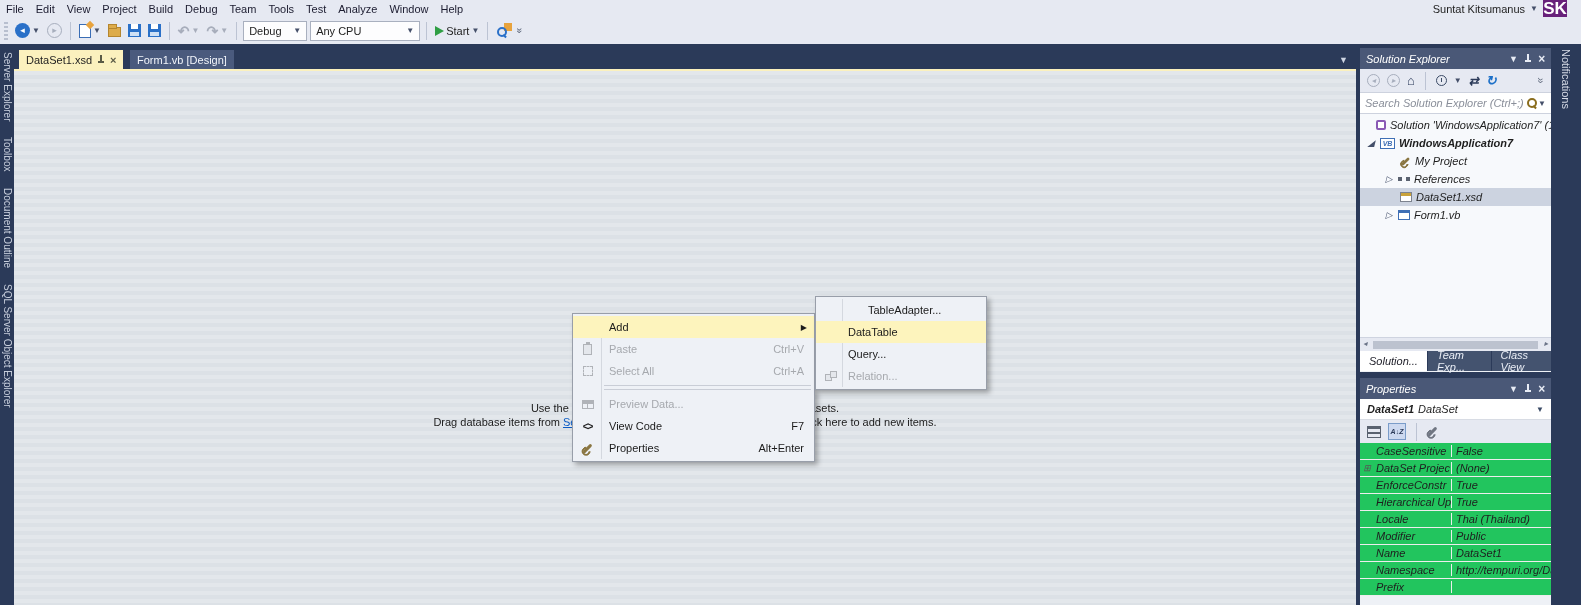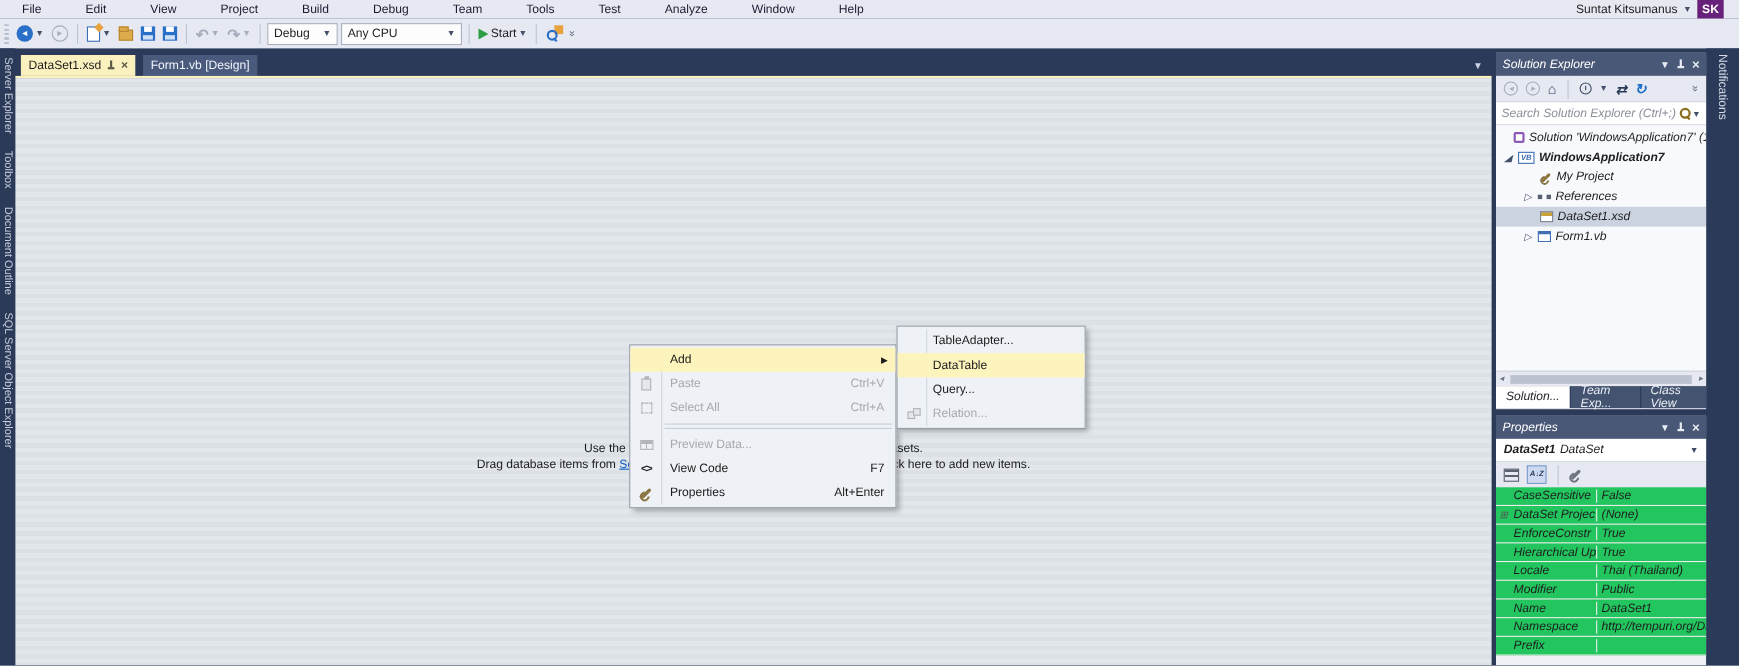--- a/index.html
+++ b/index.html
@@ -2,23 +2,23 @@
 <html><head>
 <meta charset="utf-8">
 <style>
   * { margin:0; padding:0; box-sizing:border-box; }
   html,body { width:1581px; height:605px; overflow:hidden; }
   body { font-family:"Liberation Sans", sans-serif; font-size:11px; color:#1e1e1e; }
   #root { position:relative; width:1581px; height:605px; background:#2b3a59; overflow:hidden; }
 
   
   #titlebar { position:absolute; left:0; top:0; width:100%; height:17px; background:#e6e9f2; display:flex; align-items:center; }
-  .menu-item { padding:0 20px; color:#1b1b2f; cursor:default; }
+  .menu-item { padding:0 6px; color:#1b1b2f; cursor:default; }
   #title-right { margin-left:auto; display:flex; align-items:center; gap:5px; padding-right:14px; }
-  .avatar { width:24px; height:17px; background:#68217a; color:#fff; font-weight:bold; font-size:11px; display:flex; align-items:center; justify-content:center; }
+  .avatar { width:24px; height:17px; background:#68217a; color:#fff; font-weight:bold; font-size:17px; display:flex; align-items:center; justify-content:center; }
   .dd { font-size:8px; color:#45506a; }
 
   #toolbar { position:absolute; left:0; top:17px; width:100%; height:27px; background:#e6e9f2; display:flex; align-items:center; gap:3px; padding-left:2px; }
   .grip { width:4px; height:18px; background:repeating-linear-gradient(to bottom,#b8bfcf 0 2px,transparent 2px 4px); margin:0 2px; }
   .tsep { width:1px; height:18px; background:#bcc3d3; margin:0 3px; }
   .tbtn { display:flex; align-items:center; gap:2px; padding:0 2px; height:22px; }
   .i-back { width:15px; height:15px; border-radius:50%; background:#2a70c8; color:#fff; font-size:9px; line-height:15px; text-align:center; }
   .i-fwd { width:15px; height:15px; border-radius:50%; border:1px solid #a7aebd; color:#a7aebd; font-size:9px; line-height:13px; text-align:center; }
   .i-newitem { position:relative; width:12px; height:14px; background:#fff; border:1px solid #3a6db5; }
   .i-newitem::after { content:""; position:absolute; right:-3px; top:-3px; width:6px; height:6px; background:#e8a33d; transform:rotate(45deg); }
@@ -293,21 +293,21 @@
     <div class="mi">
       <span class="ic">
           <span class="i-wrench gold"></span>
         </span>
       <span>Properties</span>
         <span class="sc">Alt+Enter</span>
     </div>
   </div>
 
   <div id="sub-menu" class="menu">
-    <div class="mi" style="padding-left:32px;">
+    <div class="mi" style="padding-left:32px;margin-left:20px;">
         <span>TableAdapter...</span>
       </div>
     <div class="mi hl" style="padding-left:32px;">
         <span>DataTable</span>
       </div>
     <div class="mi" style="padding-left:32px;">
         <span>Query...</span>
       </div>
     <div class="mi dis" style="padding-left:32px;">
       <span class="ic">

